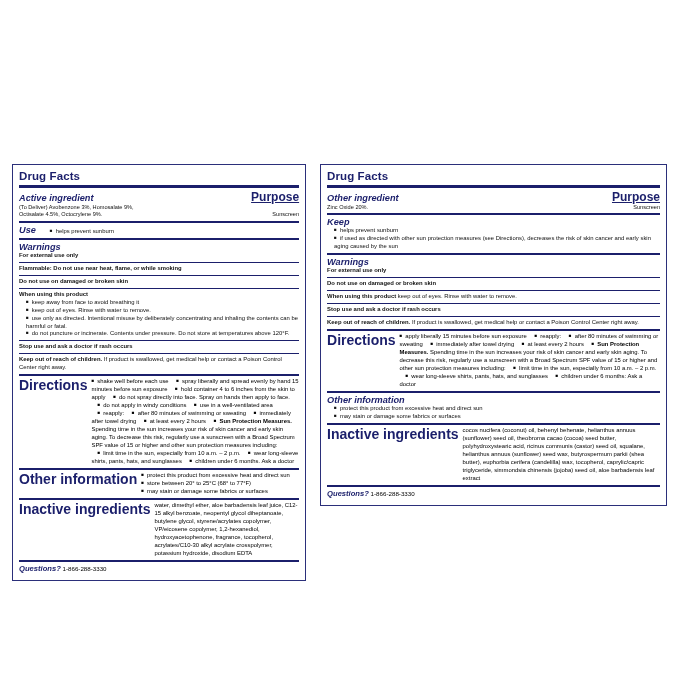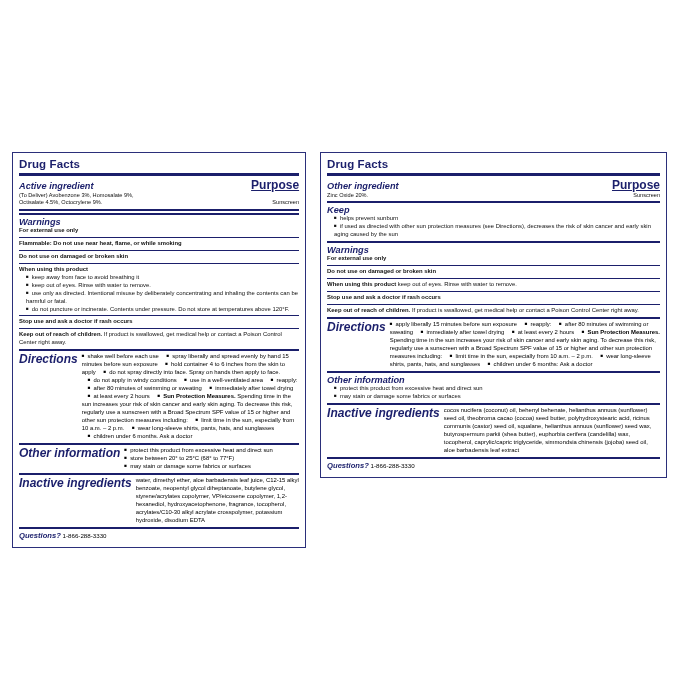--- a/index.html
+++ b/index.html
@@ -16,20 +16,21 @@
     overflow: hidden;
   }
   .page {
     position: absolute;
     inset: 0;
     display: flex;
     gap: 14px;
     padding: 152px 12px 10px 12px;
     box-sizing: border-box;
     align-items: flex-start;
+    margin-top: 12px;
   }
   .panel {
     border: 1px solid #2b2f7a;
     box-sizing: border-box;
     background: #fff;
     padding: 0;
   }
   .panel.left {
     width: 295px;
     padding: 5px 6px 6px 6px;
@@ -104,24 +105,23 @@
     vertical-align: 1px;
   }
   .indent { padding-left: 7px; }
   .hang {
     display: flex;
     gap: 4px;
     font-size: 5.9px;
     line-height: 1.35;
   }
   .hang .lab {
-    font-style: italic;
     font-weight: bold;
     color: #1b1f6b;
-    font-size: 12px;
+    font-size: 14px;
     line-height: 1.05;
     white-space: nowrap;
   }
   .hang .body { flex: 1; }
   .q {
     font-size: 6.2px;
     line-height: 1.3;
   }
   .q b {
     font-style: italic;
@@ -143,20 +143,24 @@
       <div class="sec-title">Active ingredient</div>
       <div class="purpose-h">Purpose</div>
     </div>
     <div class="sub">(To Deliver) Avobenzone 3%, Homosalate 9%,</div>
     <div class="line">
       <div class="sub">Octisalate 4.5%,  Octocrylene 9%.</div>
       <div class="r">Sunscreen</div>
     </div>
 
     <div class="rule-med"></div>
+    <div class="line">
+      <div class="sec-title">Use</div>
+      <div class="txt" style="flex:1;padding-left:8px;"><span class="bullet"></span><span>helps prevent sunburn</span></div>
+    </div>
 
     <div class="rule-med"></div>
     <div class="sec-title">Warnings</div>
     <div class="txt b">For external use only</div>
 
     <div class="rule-thin"></div>
     <div class="txt b">Flammable: Do not use near heat, flame, or while smoking</div>
 
     <div class="rule-thin"></div>
     <div class="txt b">Do not use on damaged or broken skin</div>

